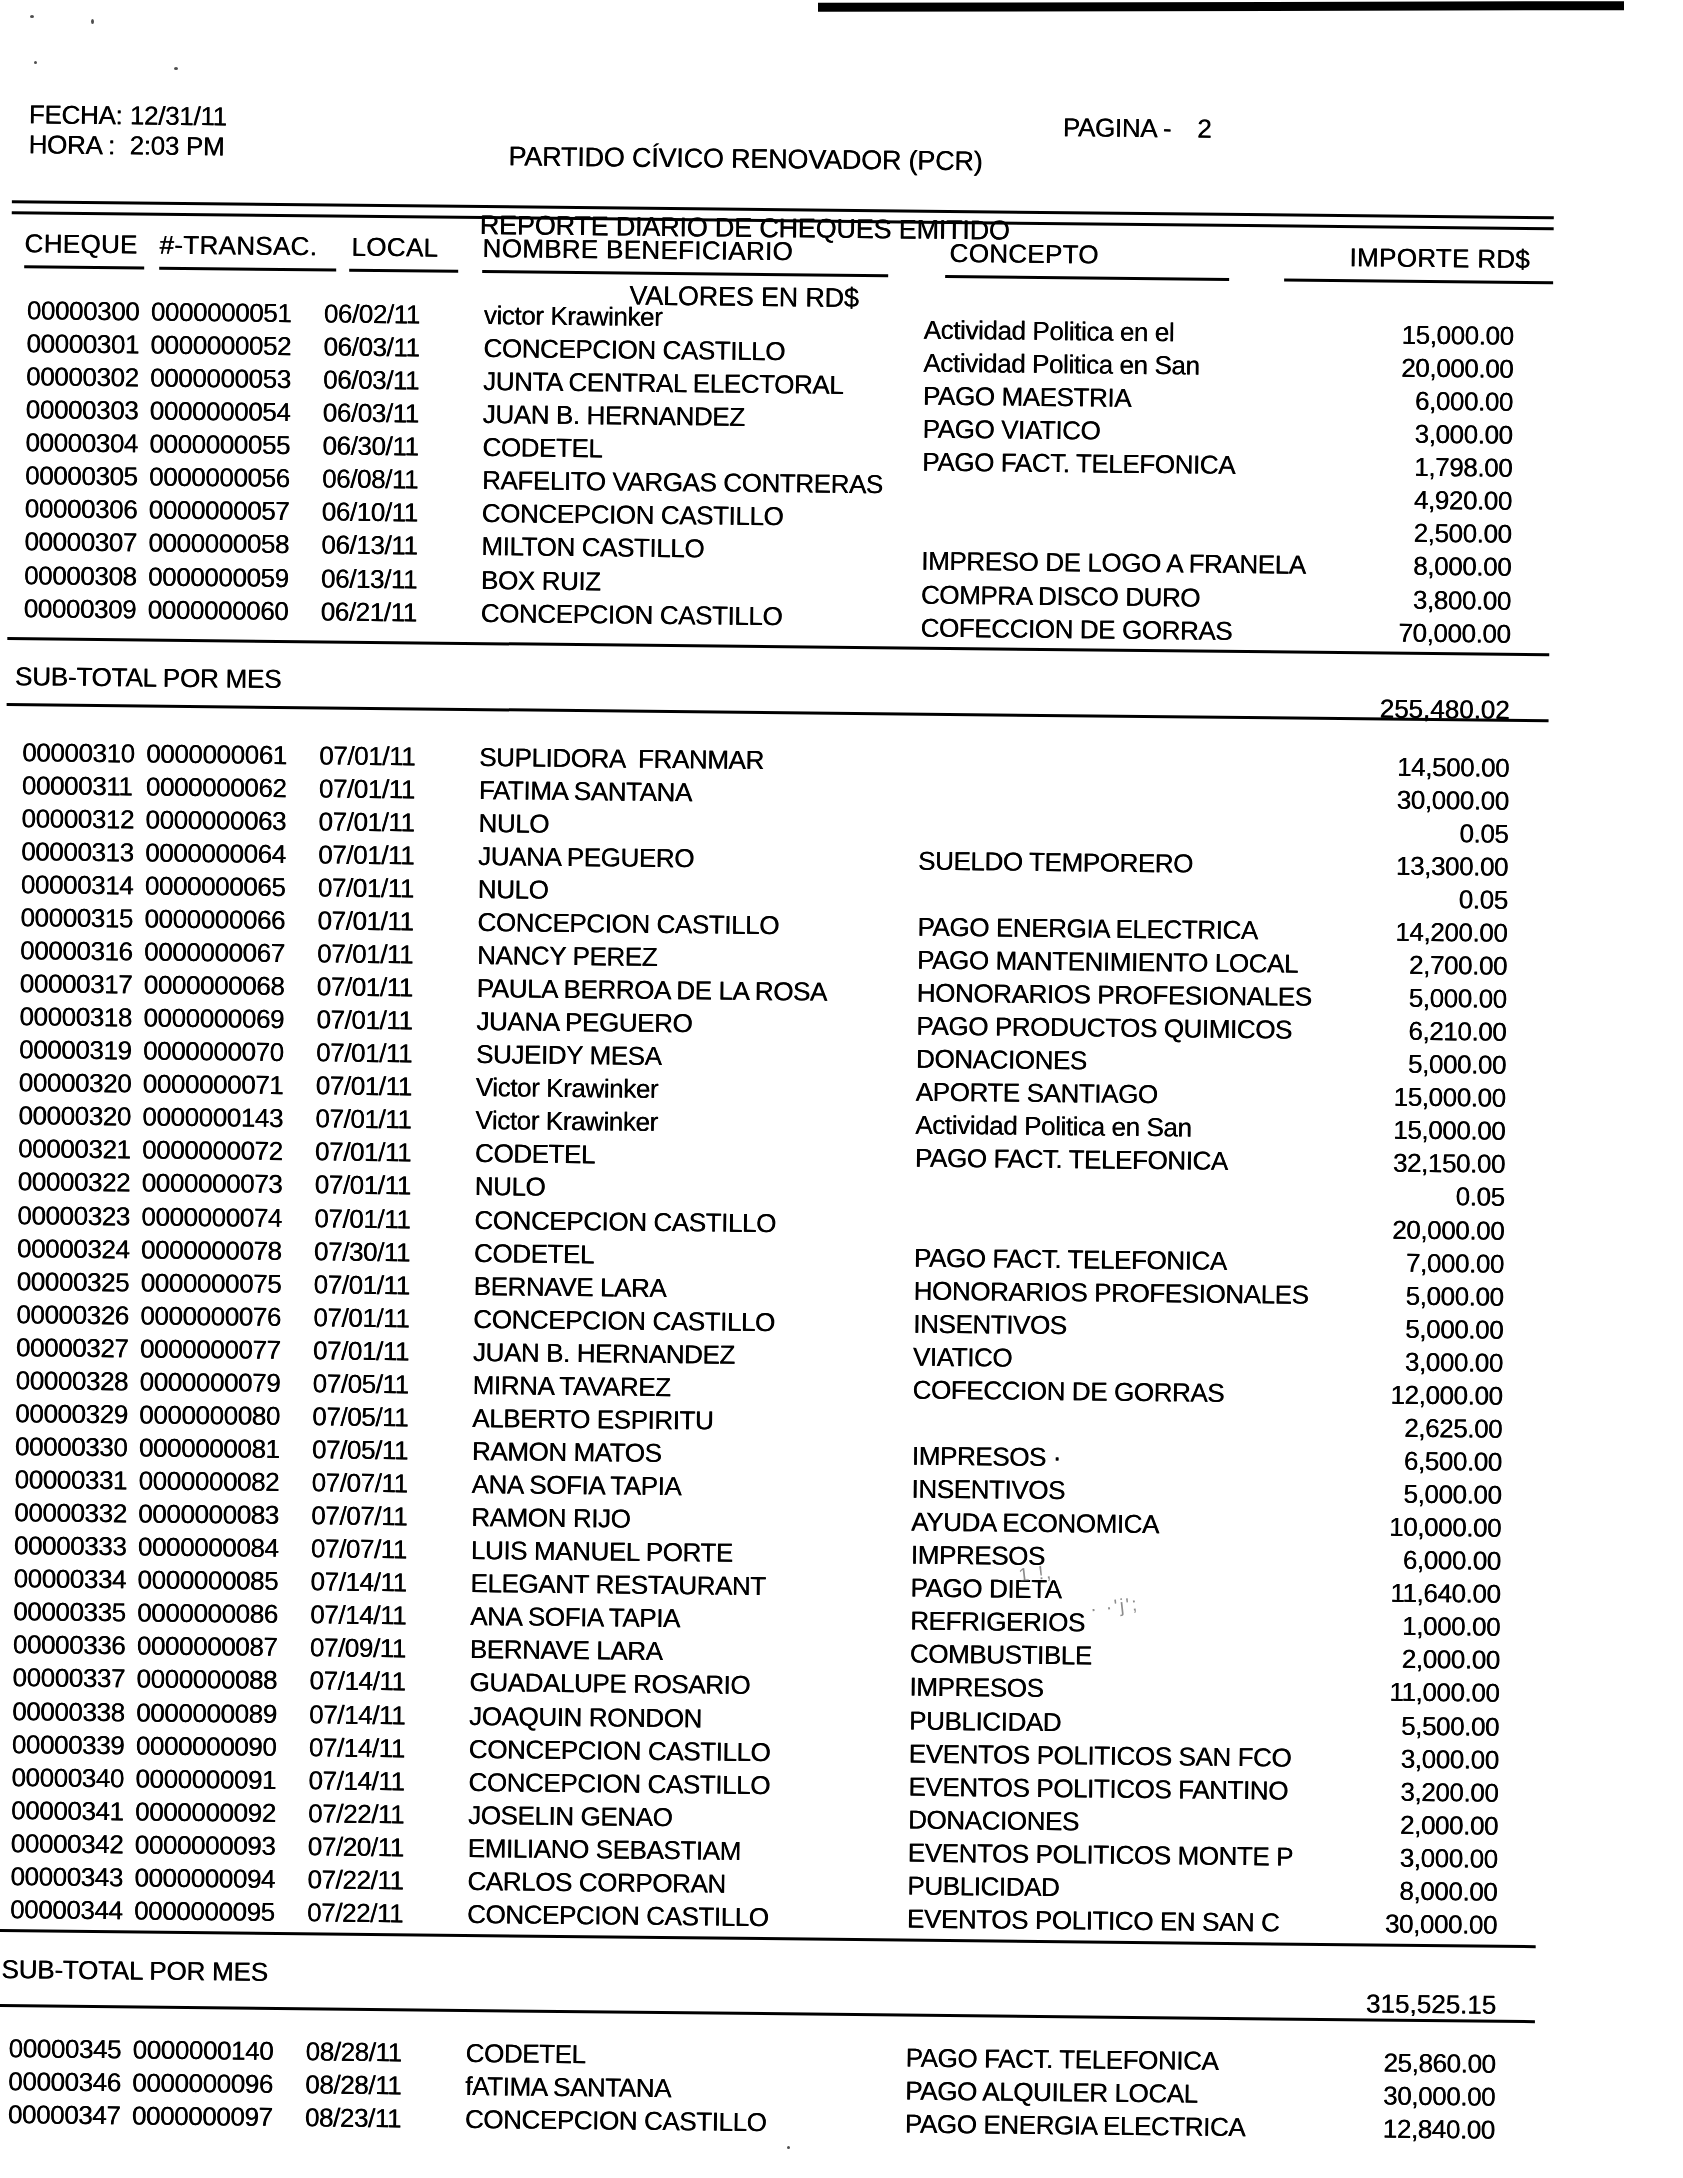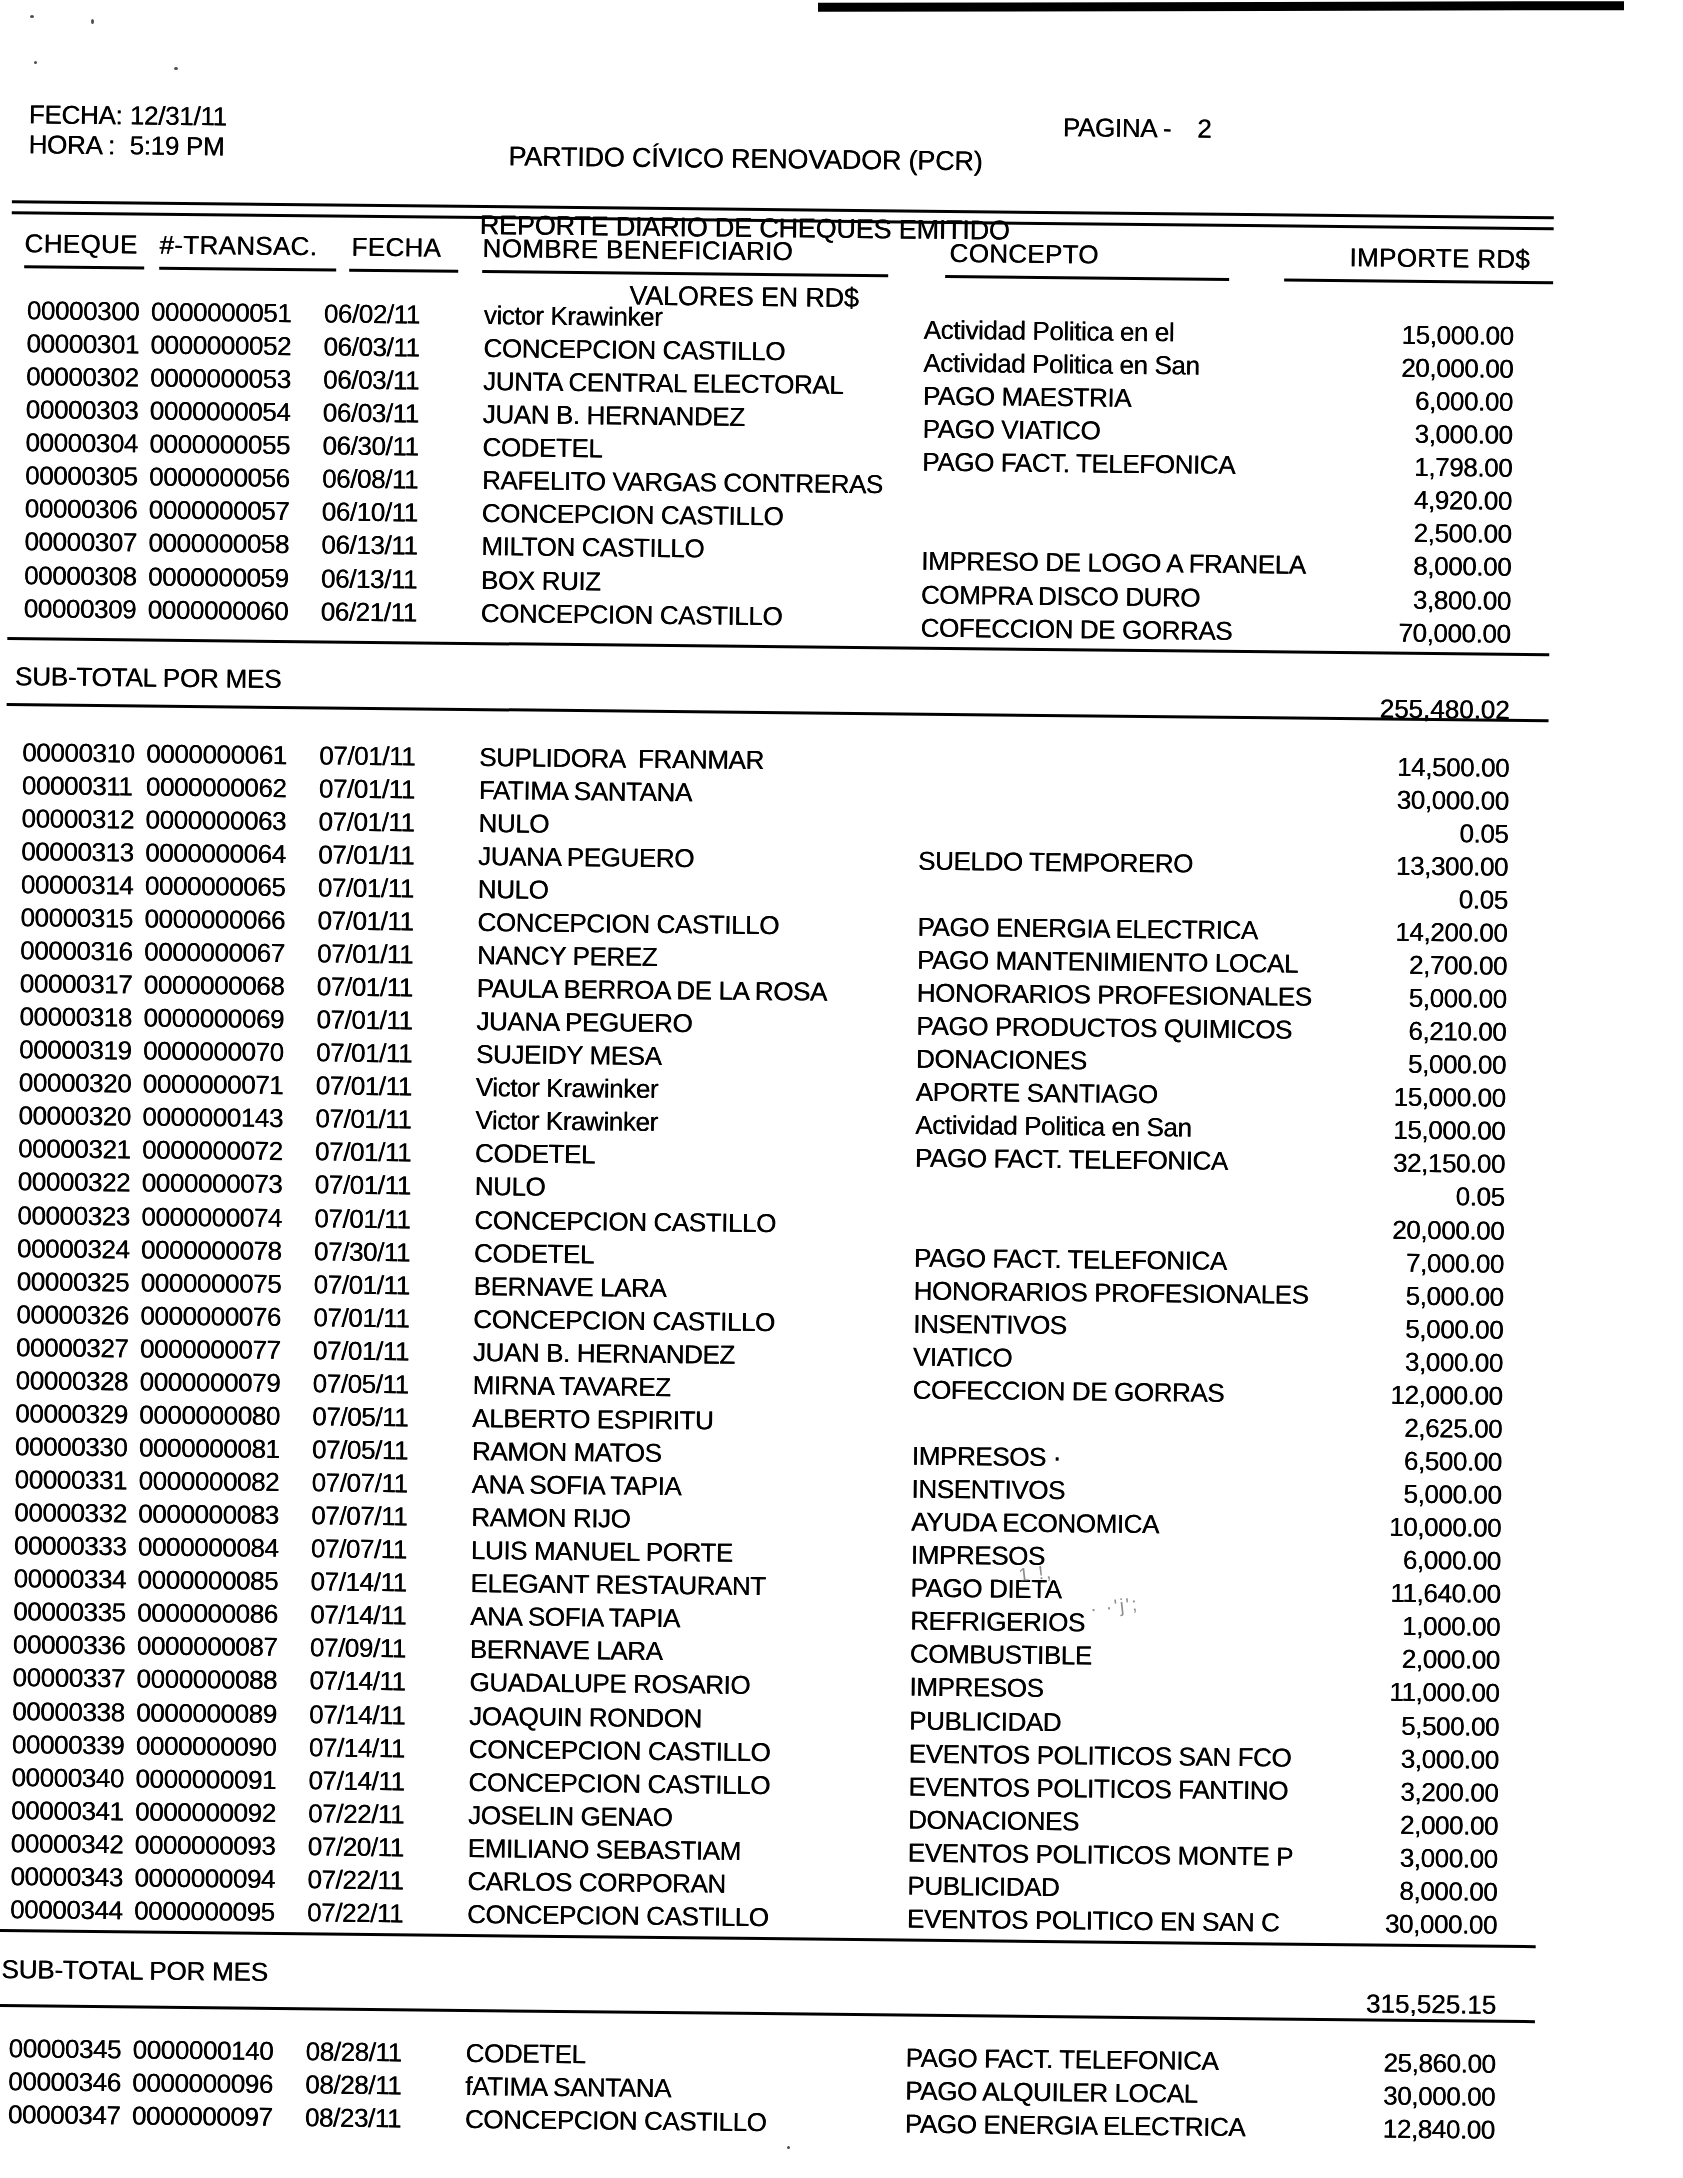--- a/index.html
+++ b/index.html
@@ -43,36 +43,36 @@
   <div class="top-bar"></div>
   <div class="speck" style="left:30px;top:15px;width:4px;height:3px;"></div>
   <div class="speck" style="left:91px;top:19px;width:3px;height:5px;"></div>
   <div class="speck" style="left:34px;top:61px;width:3px;height:3px;"></div>
   <div class="speck" style="left:174px;top:67px;width:4px;height:3px;"></div>
   <div class="speck" style="left:787px;top:2146px;width:3px;height:3px;"></div>
 
   <div class="doc">
 
     <div class="txt" style="left:30px;top:99px;"><span class="meta-label">FECHA:</span><span>12/31/11</span></div>
-    <div class="txt" style="left:30px;top:129px;"><span class="meta-label">HORA :</span><span>5:19 PM</span></div>
+    <div class="txt" style="left:30px;top:129px;"><span class="meta-label">HORA :</span><span>2:03 PM</span></div>
 
     <div class="title-block" style="top:99px;">
       <div class="tline">PARTIDO CÍVICO RENOVADOR (PCR)</div>
       <div class="tline">REPORTE DIARIO DE CHEQUES EMITIDO</div>
       <div class="tline">VALORES EN RD$</div>
     </div>
 
     <div class="txt pagina" style="left:1064px;top:101px;"><span class="gap-label">PAGINA -</span><span class="gap"> </span><span>2</span></div>
 
     <div class="hr" style="top:200px;height:3px;"></div>
     <div class="hr" style="top:211px;height:2.5px;"></div>
 
     <span class="colhead" style="left:27px;">CHEQUE</span>
     <span class="colhead" style="left:162px;">#-TRANSAC.</span>
-    <span class="colhead" style="left:354px;">FECHA</span>
+    <span class="colhead" style="left:354px;">LOCAL</span>
     <span class="colhead" style="left:485px;">NOMBRE BENEFICIARIO</span>
     <span class="colhead" style="left:952px;">CONCEPTO</span>
     <span class="colhead" style="left:1352px;">IMPORTE RD$</span>
 
     <div class="cul" style="left:27px;width:120px;"></div>
     <div class="cul" style="left:162px;width:177px;"></div>
     <div class="cul" style="left:352px;width:109px;"></div>
     <div class="cul" style="left:485px;width:406px;"></div>
     <div class="cul" style="left:948px;width:284px;"></div>
     <div class="cul" style="left:1287px;width:269px;"></div>

